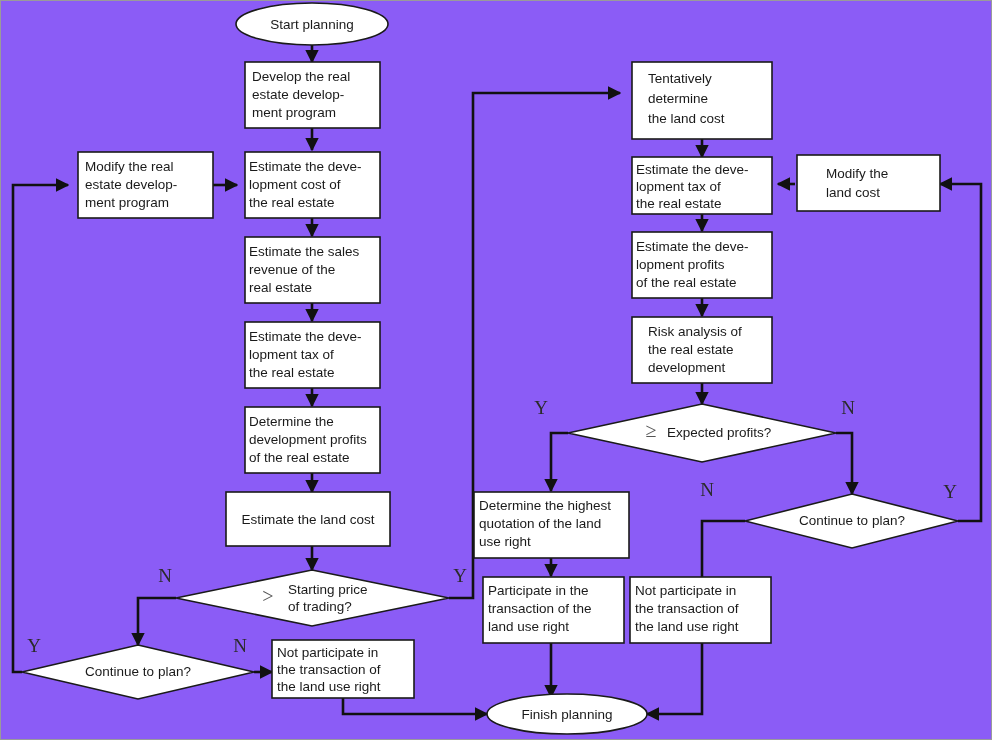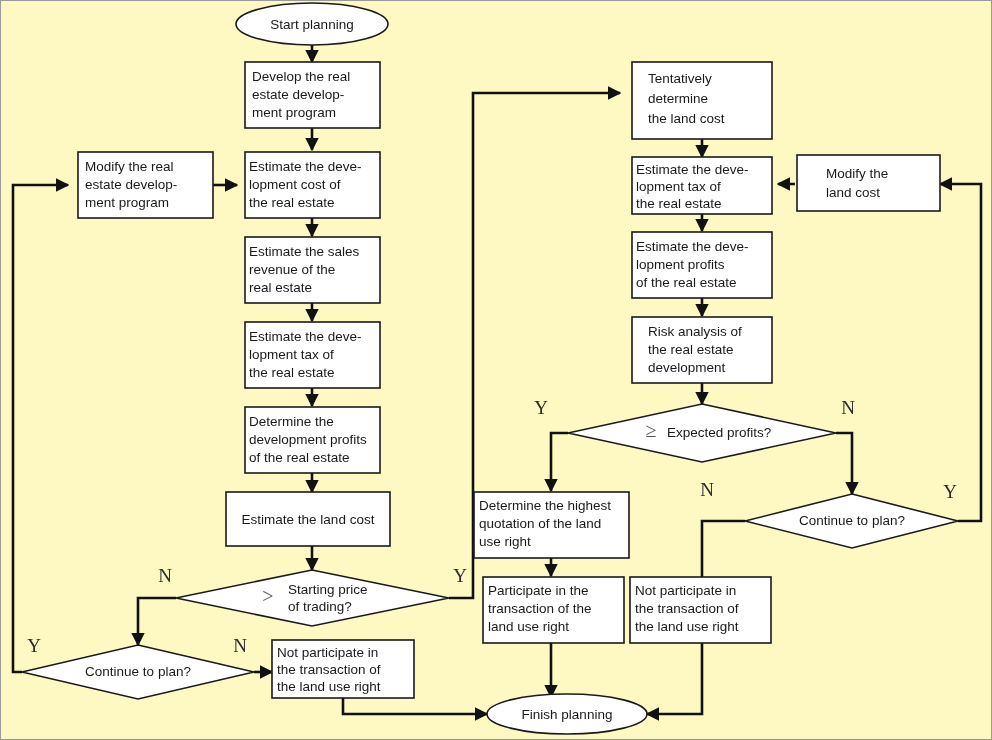--- a/index.html
+++ b/index.html
@@ -4,21 +4,21 @@
 <style>
   html, body {
     margin: 0;
     padding: 0;
     background: #ffffff;
   }
   #page {
     position: relative;
     width: 992px;
     height: 740px;
-    background: #fef9c3;
+    background: #8b5cf6;
     overflow: hidden;
     font-family: "Liberation Sans", sans-serif;
   }
   svg#flow {
     position: absolute;
     left: 0;
     top: 0;
     width: 992px;
     height: 740px;
   }

